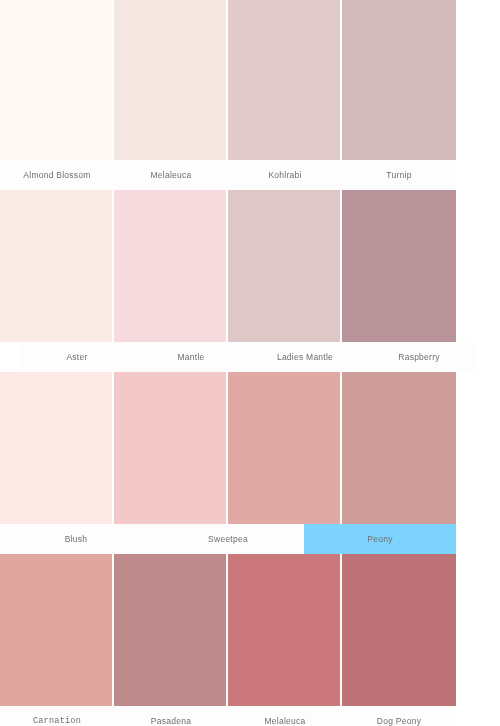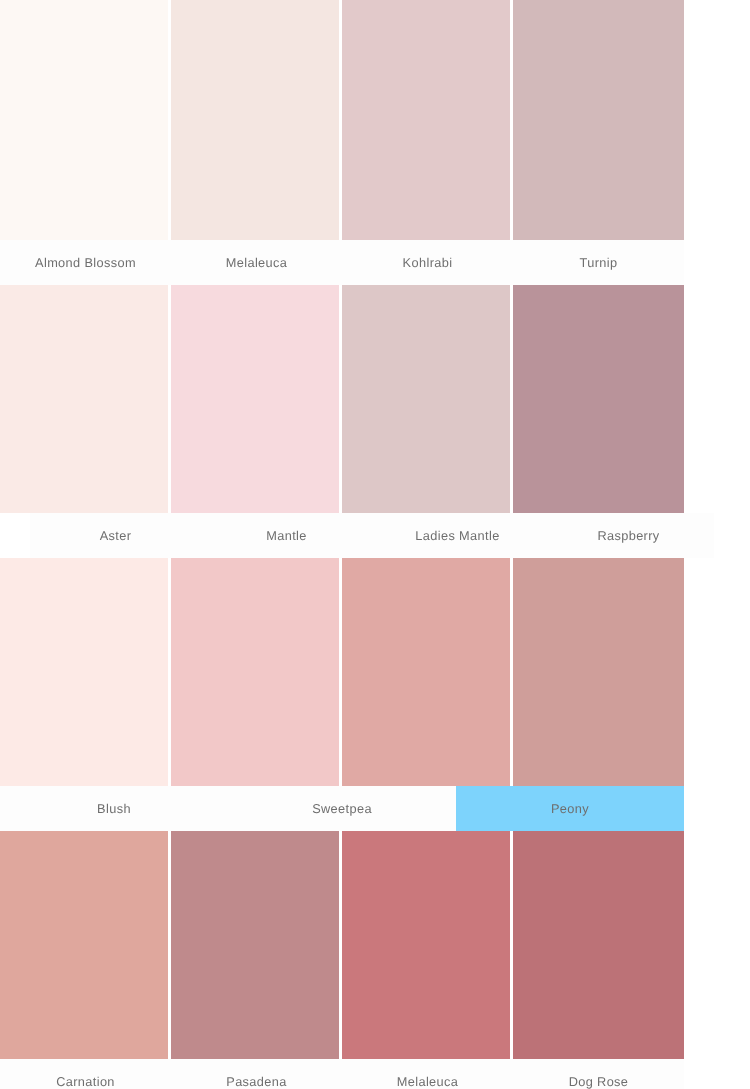--- a/index.html
+++ b/index.html
@@ -187,27 +187,27 @@
       </div>
       <div class="swatch-cell" style="border-right-color: rgb(255, 255, 255);">
         <div class="swatch-color" style="background-color: rgb(202, 120, 124);"></div>
       </div>
       <div class="swatch-cell">
         <div class="swatch-color" style="background-color: rgb(188, 114, 119);"></div>
       </div>
     </div>
     <div class="label-strip" style="background-color: rgb(253, 253, 253);">
       <div class="label-cell" style="background-color: rgb(253, 253, 253);">
-        <span class="label-text" style="color: rgb(110, 110, 110);">Carnation</span>
+        <span class="label-text" style="color: rgb(110, 110, 110); font-family: Liberation Mono, monospace;">Carnation</span>
       </div>
       <div class="label-cell" style="background-color: rgb(253, 253, 253);">
         <span class="label-text" style="color: rgb(110, 110, 110);">Pasadena</span>
       </div>
       <div class="label-cell" style="background-color: rgb(253, 253, 253);">
         <span class="label-text" style="color: rgb(110, 110, 110);">Melaleuca</span>
       </div>
       <div class="label-cell" style="background-color: rgb(253, 253, 253);">
-        <span class="label-text" style="color: rgb(110, 110, 110);">Dog Rose</span>
+        <span class="label-text" style="color: rgb(110, 110, 110);">Dog Peony</span>
       </div>
     </div>
   </div>
 
 </div>
 
 </body></html>

